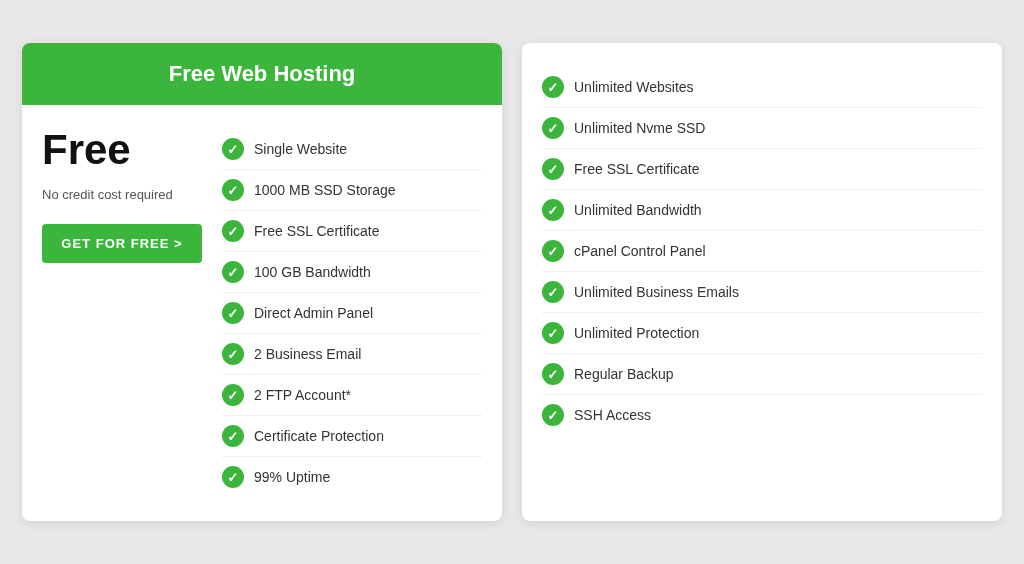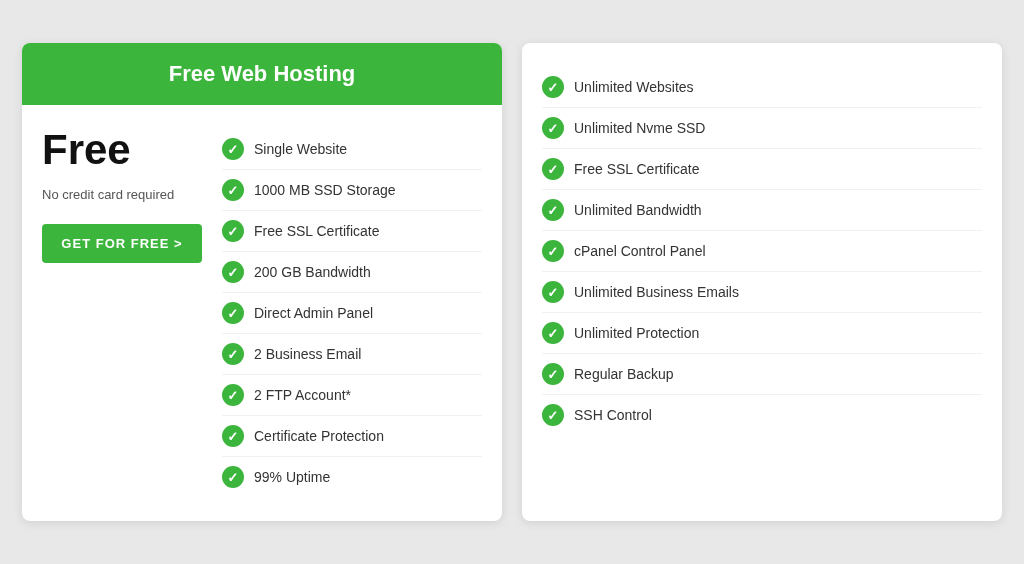--- a/index.html
+++ b/index.html
@@ -111,39 +111,39 @@
 <body>
 
 <div class="cards-container">
 <div class="card">
       <div class="card-header">
         <h2>Free Web Hosting</h2>
       </div>
       <div class="card-body">
         <div class="card-left">
           <div class="price-label">Free</div>
-          <div class="price-sub">No credit card required</div>
+          <div class="price-sub">No credit cost required</div>
           <button class="cta-button">GET FOR FREE  &gt;</button>
         </div>
         <ul class="features-list">
           <li class="feature-item">
             <span class="check-icon">✓</span>
             <span>Single Website</span>
           </li>
           <li class="feature-item">
             <span class="check-icon">✓</span>
             <span>1000 MB SSD Storage</span>
           </li>
           <li class="feature-item">
             <span class="check-icon">✓</span>
             <span>Free SSL Certificate</span>
           </li>
           <li class="feature-item">
             <span class="check-icon">✓</span>
-            <span>200 GB Bandwidth</span>
+            <span>100 GB Bandwidth</span>
           </li>
           <li class="feature-item">
             <span class="check-icon">✓</span>
             <span>Direct Admin Panel</span>
           </li>
           <li class="feature-item">
             <span class="check-icon">✓</span>
             <span>2 Business Email</span>
           </li>
           <li class="feature-item">
@@ -191,18 +191,18 @@
           <li class="feature-item">
             <span class="check-icon">✓</span>
             <span>Unlimited Protection</span>
           </li>
           <li class="feature-item">
             <span class="check-icon">✓</span>
             <span>Regular Backup</span>
           </li>
           <li class="feature-item">
             <span class="check-icon">✓</span>
-            <span>SSH Control</span>
+            <span>SSH Access</span>
           </li>
         </ul>
       </div>
     </div>
   </div>
 
 </body></html>

